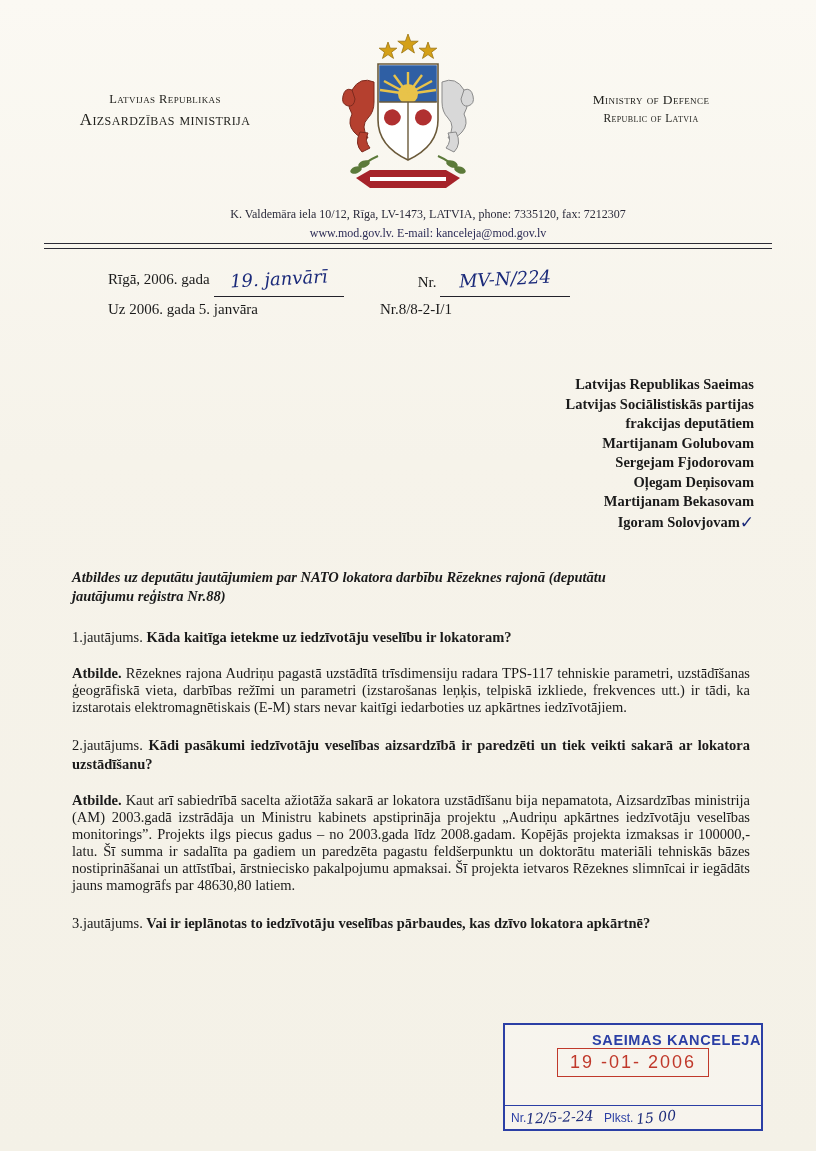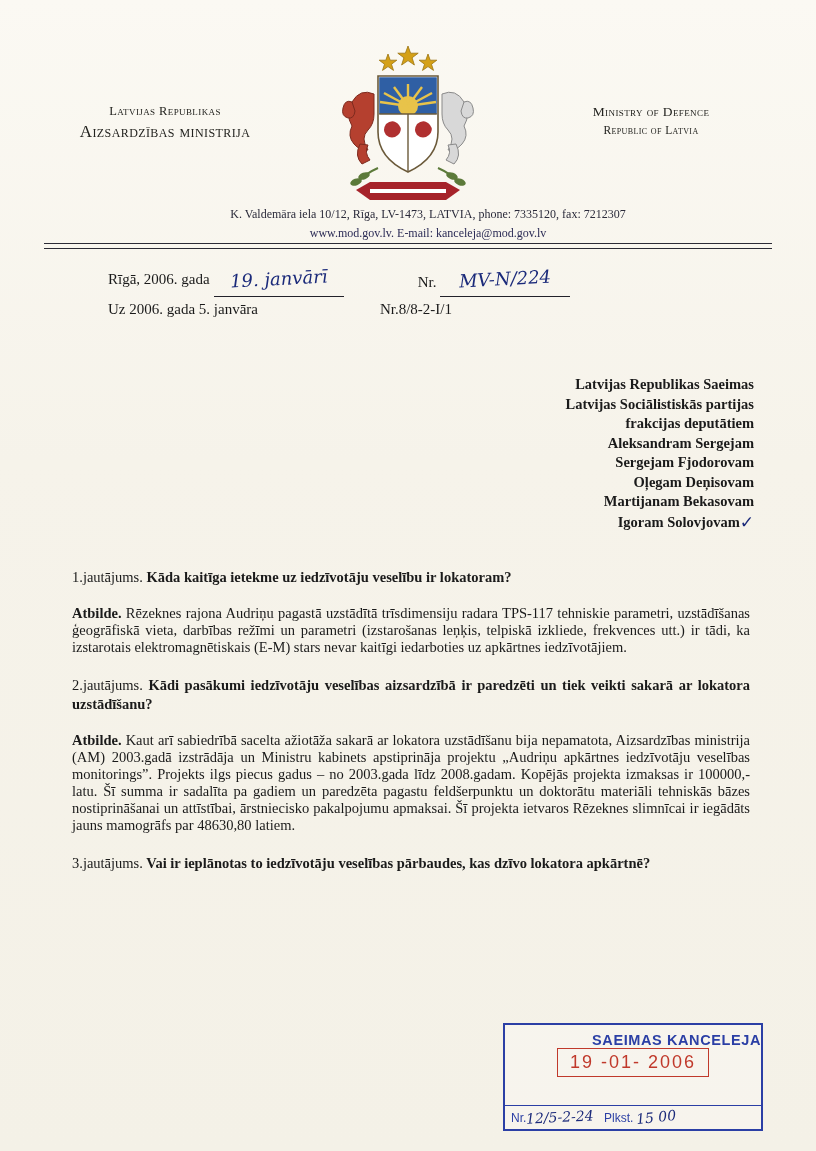--- a/index.html
+++ b/index.html
@@ -16,21 +16,21 @@
     overflow: hidden;
   }
   .page {
     position: absolute;
     inset: 0;
     background: linear-gradient(180deg, #fbf9f3 0%, #f6f3ea 40%, #f4f1e7 100%);
   }
   
   .letterhead {
     position: absolute;
-    top: 40px;
+    top: 28px;
     left: 0;
     width: 816px;
     height: 180px;
   }
   .lh-left {
     position: absolute;
     left: 40px;
     top: 62px;
     width: 250px;
     text-align: center;
@@ -343,31 +343,35 @@
       <span class="ref-col2" style="margin-left:122px;">
         <span class="lbl">Nr.8/8-2-I/1</span>
       </span>
     </div>
   </div>
 
   <div class="addressee">
     <div>Latvijas Republikas Saeimas</div>
     <div>Latvijas Sociālistiskās partijas</div>
     <div>frakcijas deputātiem</div>
-    <div>Aleksandram Sergejam</div>
+    <div>Martijanam Golubovam</div>
     <div>Sergejam Fjodorovam</div>
     <div>Oļegam Deņisovam</div>
     <div>Martijanam Bekasovam</div>
     <div>
       <span>Igoram Solovjovam</span><span class="check">✓</span>
     </div>
   </div>
 
   <div class="body">
 
+    <div class="subject">
+      <div>Atbildes uz deputātu jautājumiem par NATO lokatora darbību Rēzeknes rajonā (deputātu</div>
+      <div>jautājumu reģistra Nr.88)</div>
+    </div>
 
     <div class="q">
       <span class="qnum">1.jautājums.</span><span class="qtext"> Kāda kaitīga ietekme uz iedzīvotāju veselību ir lokatoram?</span>
     </div>
 
     <div class="a">
       <span class="alabel">Atbilde.</span><span> Rēzeknes rajona Audriņu pagastā uzstādītā trīsdimensiju radara TPS-117 tehniskie parametri, uzstādīšanas ģeogrāfiskā vieta, darbības režīmi un parametri (izstarošanas leņķis, telpiskā izkliede, frekvences utt.) ir tādi, ka izstarotais elektromagnētiskais (E-M) stars nevar kaitīgi iedarboties uz apkārtnes iedzīvotājiem.</span>
     </div>
 
     <div class="q">

